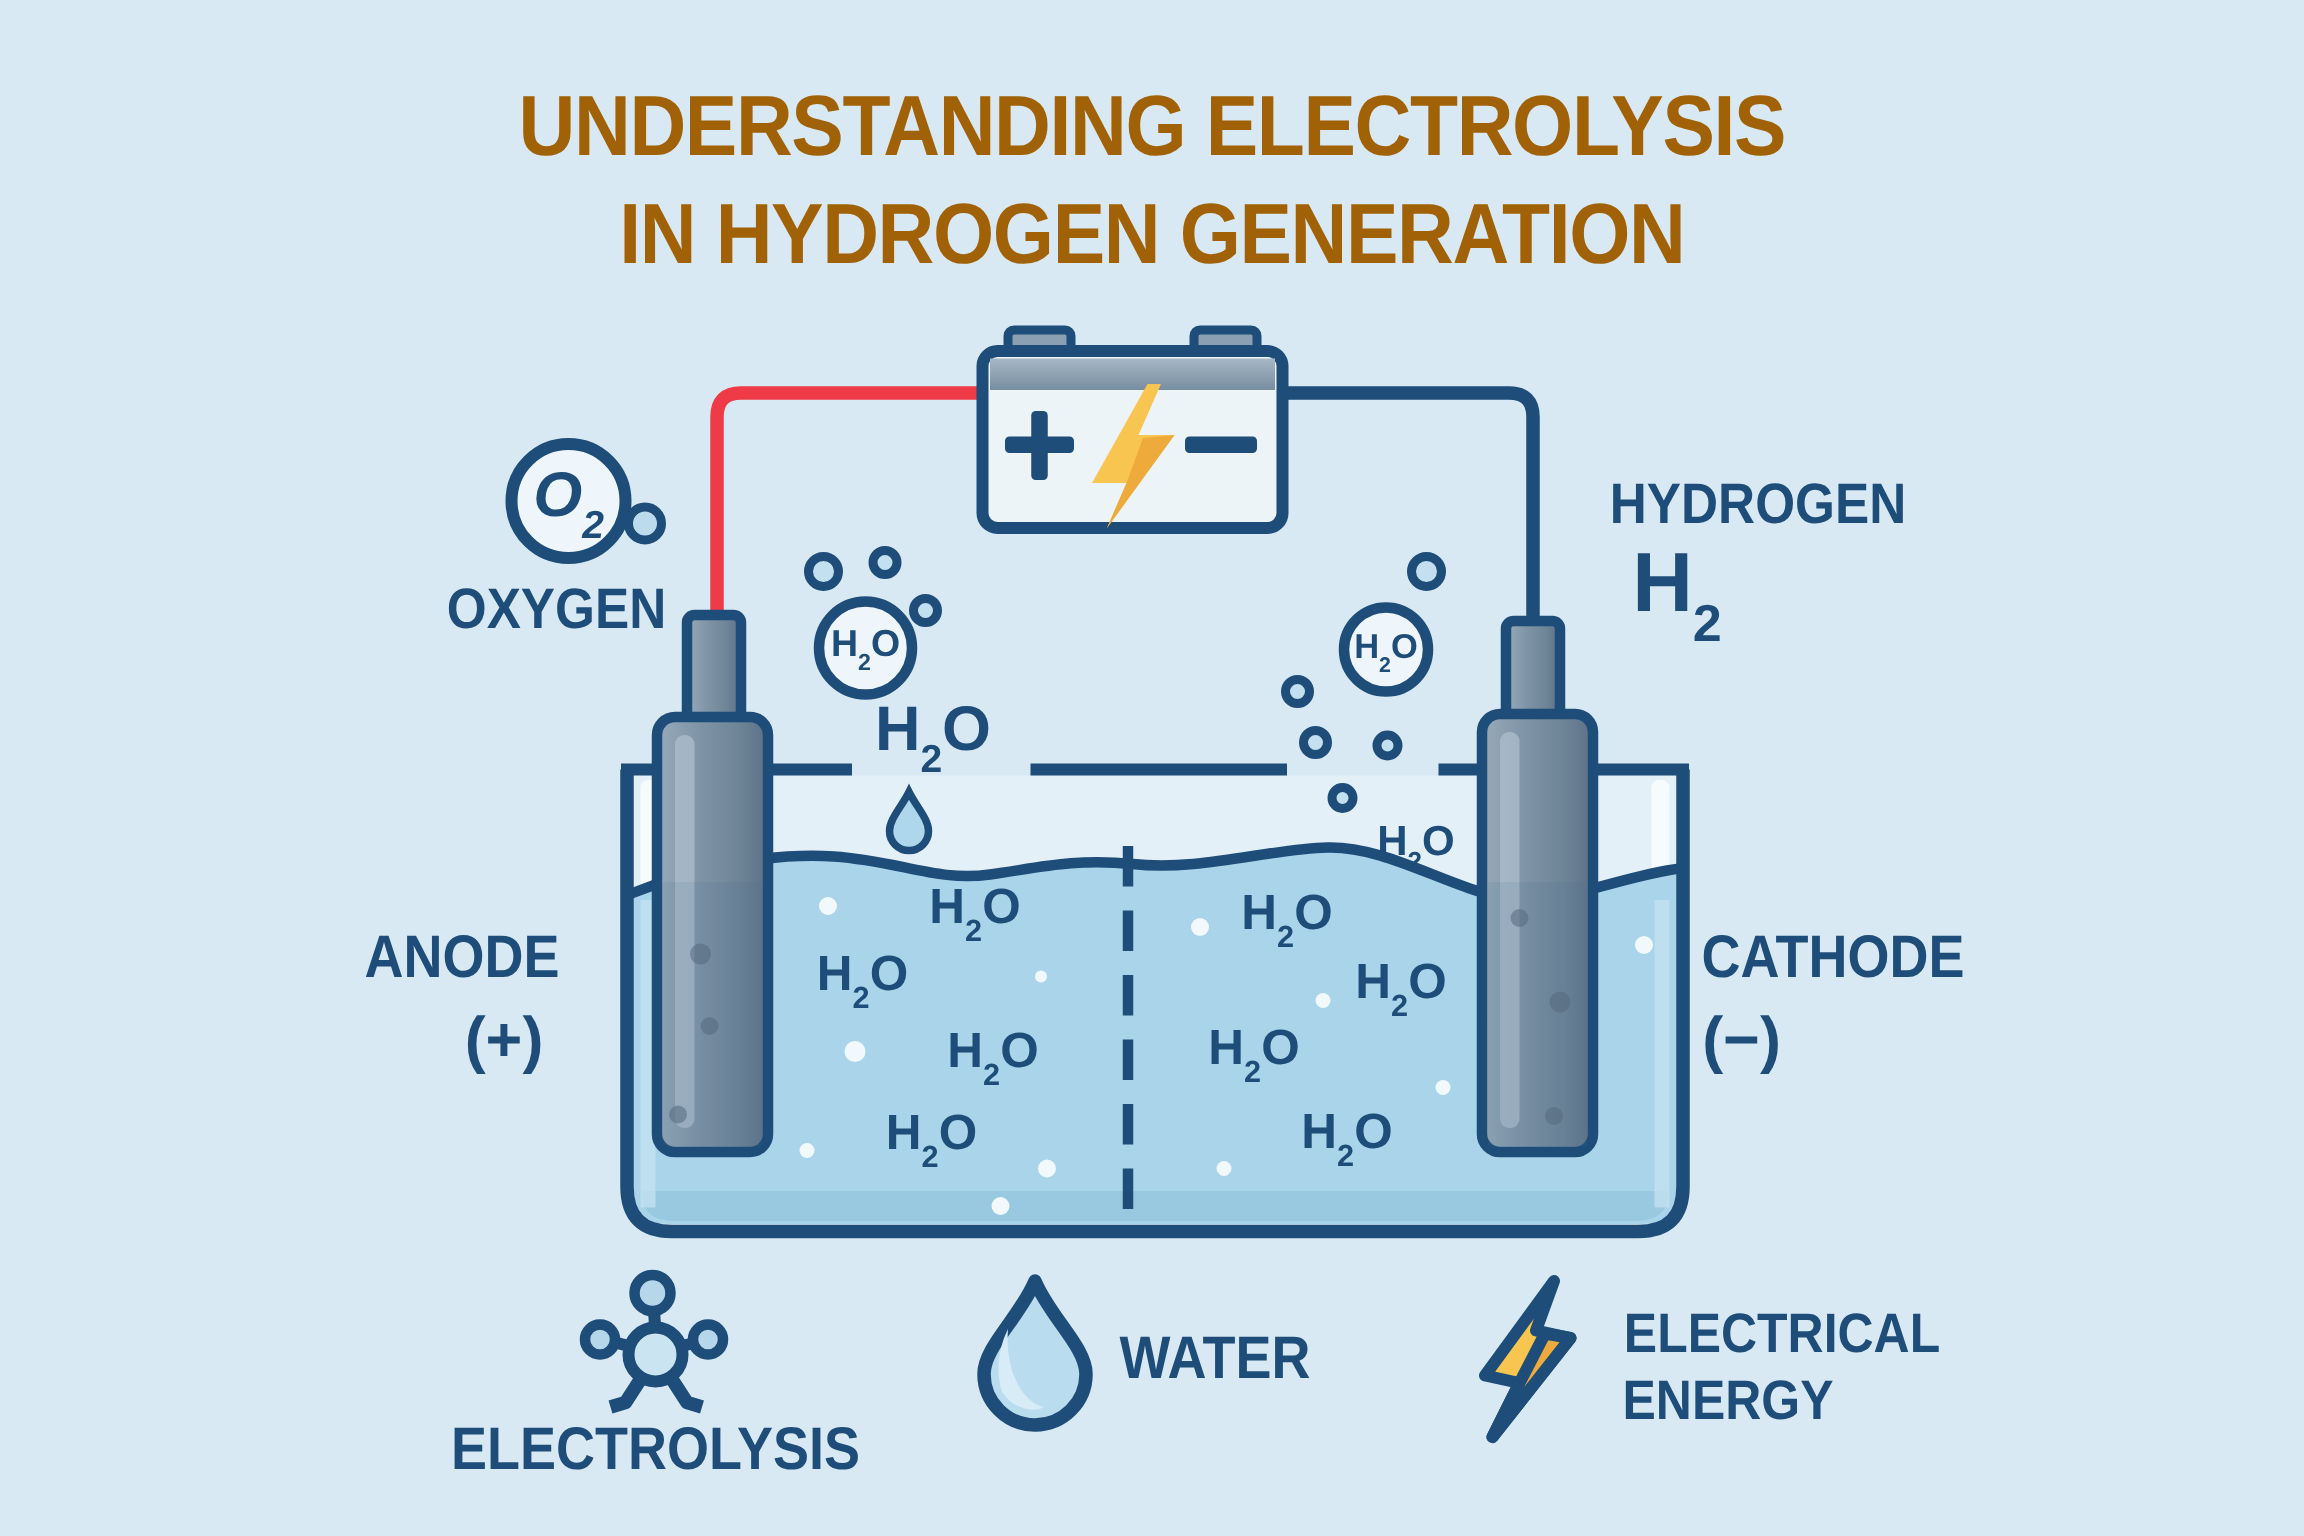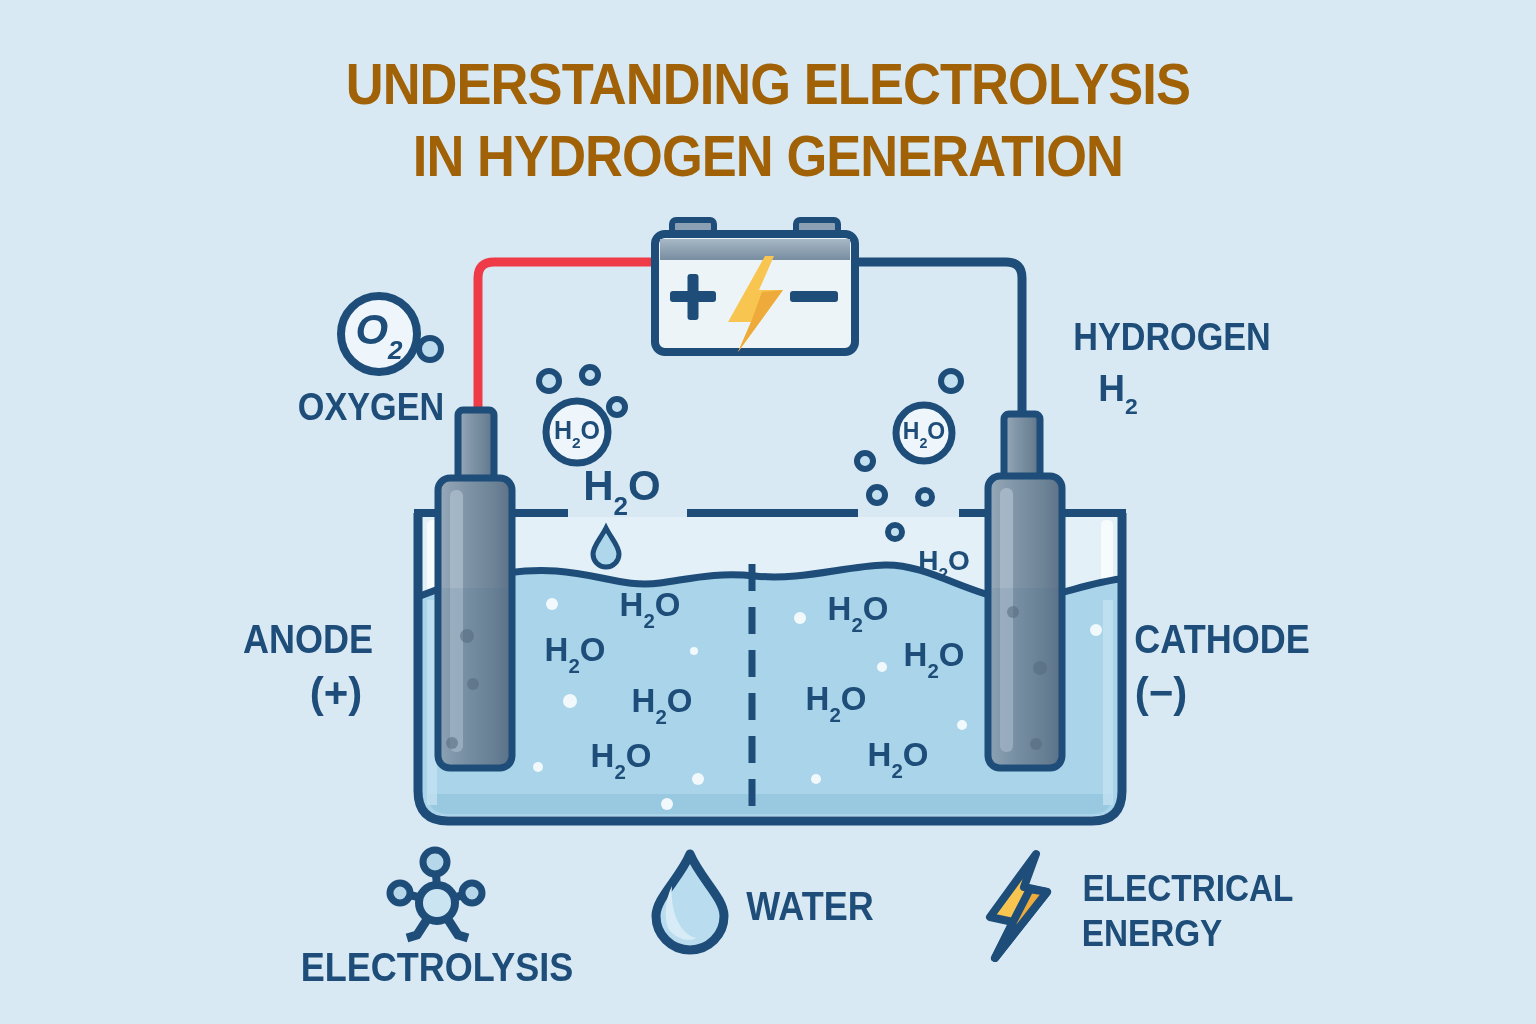--- a/index.html
+++ b/index.html
@@ -178,21 +178,21 @@
     <div class="tline">UNDERSTANDING ELECTROLYSIS</div><br>
     <div class="tline">IN HYDROGEN GENERATION</div>
   </div>
 
   <div class="txt mol center" style="left:379px;top:333px;font-size:42px;font-style:italic;">
     <span>O</span><sub>2</sub>
   </div>
   <div class="txt condensed" style="left:371px;top:407px;font-size:38px;">OXYGEN</div>
 
   <div class="txt condensed" style="left:1172px;top:337px;font-size:38px;">HYDROGEN</div>
-  <div class="txt mol center" style="left:1118px;top:392px;font-size:37px;">
+  <div class="txt mol center" style="left:1118px;top:392px;font-size:56px;">
     <span>H</span><sub>2</sub>
   </div>
 
   <div class="txt condensed" style="left:308px;top:639px;font-size:40px;">ANODE</div>
   <div class="txt center" style="left:336px;top:693px;font-size:42px;">(+)</div>
 
   <div class="txt condensed" style="left:1222px;top:639px;font-size:40px;">CATHODE</div>
   <div class="txt center" style="left:1161px;top:693px;font-size:42px;">(−)</div>
 
   <div class="txt h2o center" style="left:577px;top:432px;font-size:25px;">

